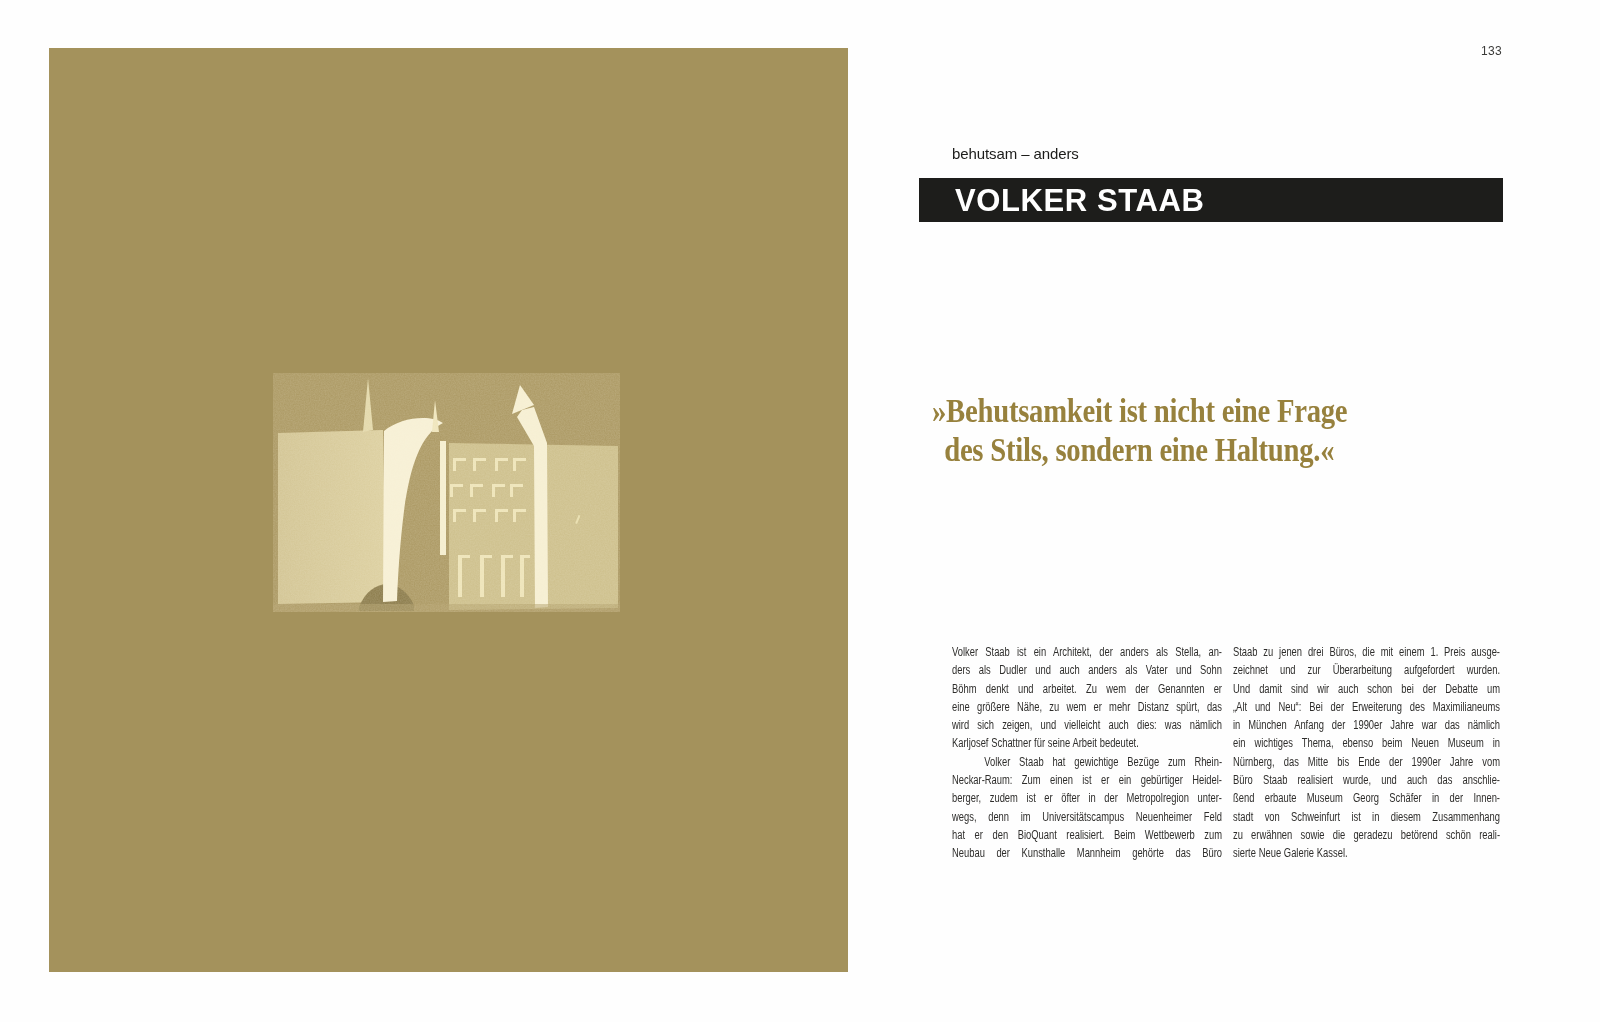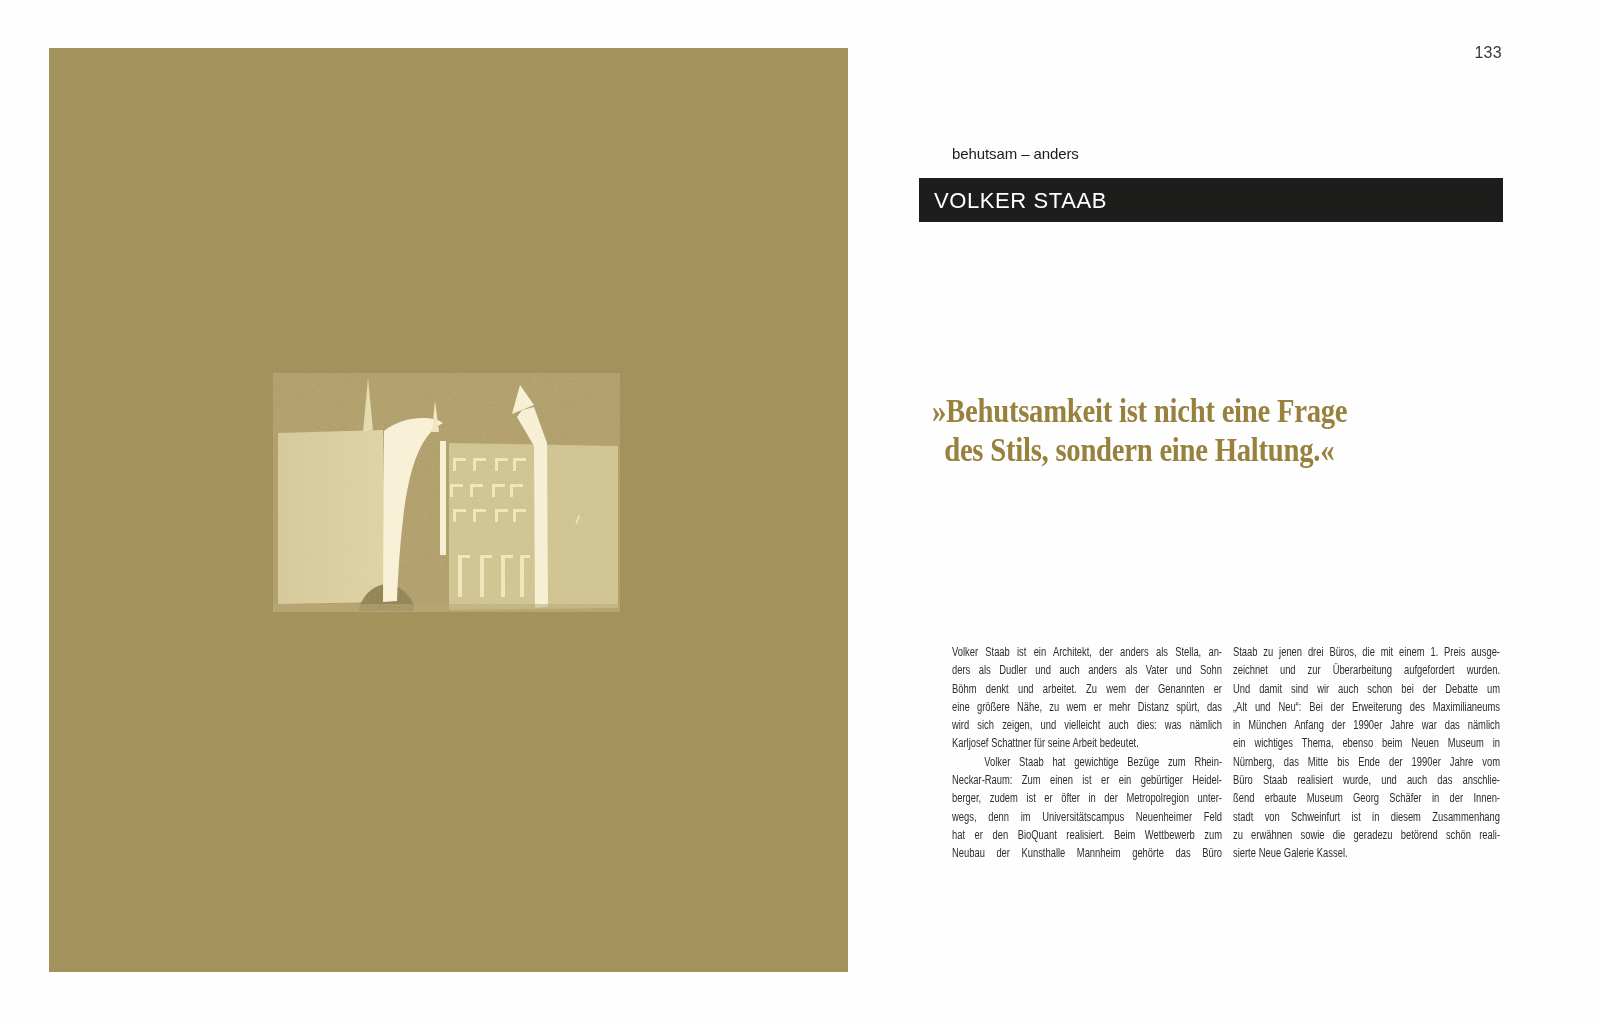--- a/index.html
+++ b/index.html
@@ -22,33 +22,33 @@
     position:absolute;left:49px;top:48px;width:799px;height:924px;
     background:var(--plate-gold);
   }
   .sketch{
     position:absolute;left:224px;top:325px;width:347px;height:239px;display:block;
   }
 
   
   .pagenum{
     position:absolute;top:44px;right:98px;
-    font-size:16px;letter-spacing:.3px;color:#3a3a38;
+    font-size:12px;letter-spacing:.3px;color:#3a3a38;
   }
   .eyebrow{
     position:absolute;left:952px;top:145px;
     font-size:15px;letter-spacing:-.1px;color:#1c1c1a;
   }
   .titlebar{
     position:absolute;left:919px;top:178px;width:584px;height:44px;
     background:var(--title-bar);
   }
   .titlebar h1{
-    font-size:22px;font-weight:normal;color:#ffffff;
-    letter-spacing:.6px;line-height:45px;padding-left:15px;
+    font-size:31px;font-weight:bold;color:#ffffff;
+    letter-spacing:.6px;line-height:45px;padding-left:36px;
     font-family:"Liberation Sans",sans-serif;
   }
   .pullquote{
     position:absolute;left:932px;top:392px;width:600px;
     font-family:"Liberation Serif",serif;font-weight:bold;
     font-size:33px;line-height:39px;letter-spacing:-.3px;
     color:var(--accent-gold);
     transform:scaleX(.87);transform-origin:top left;
   }
   .pullquote .q2{padding-left:14px;}

